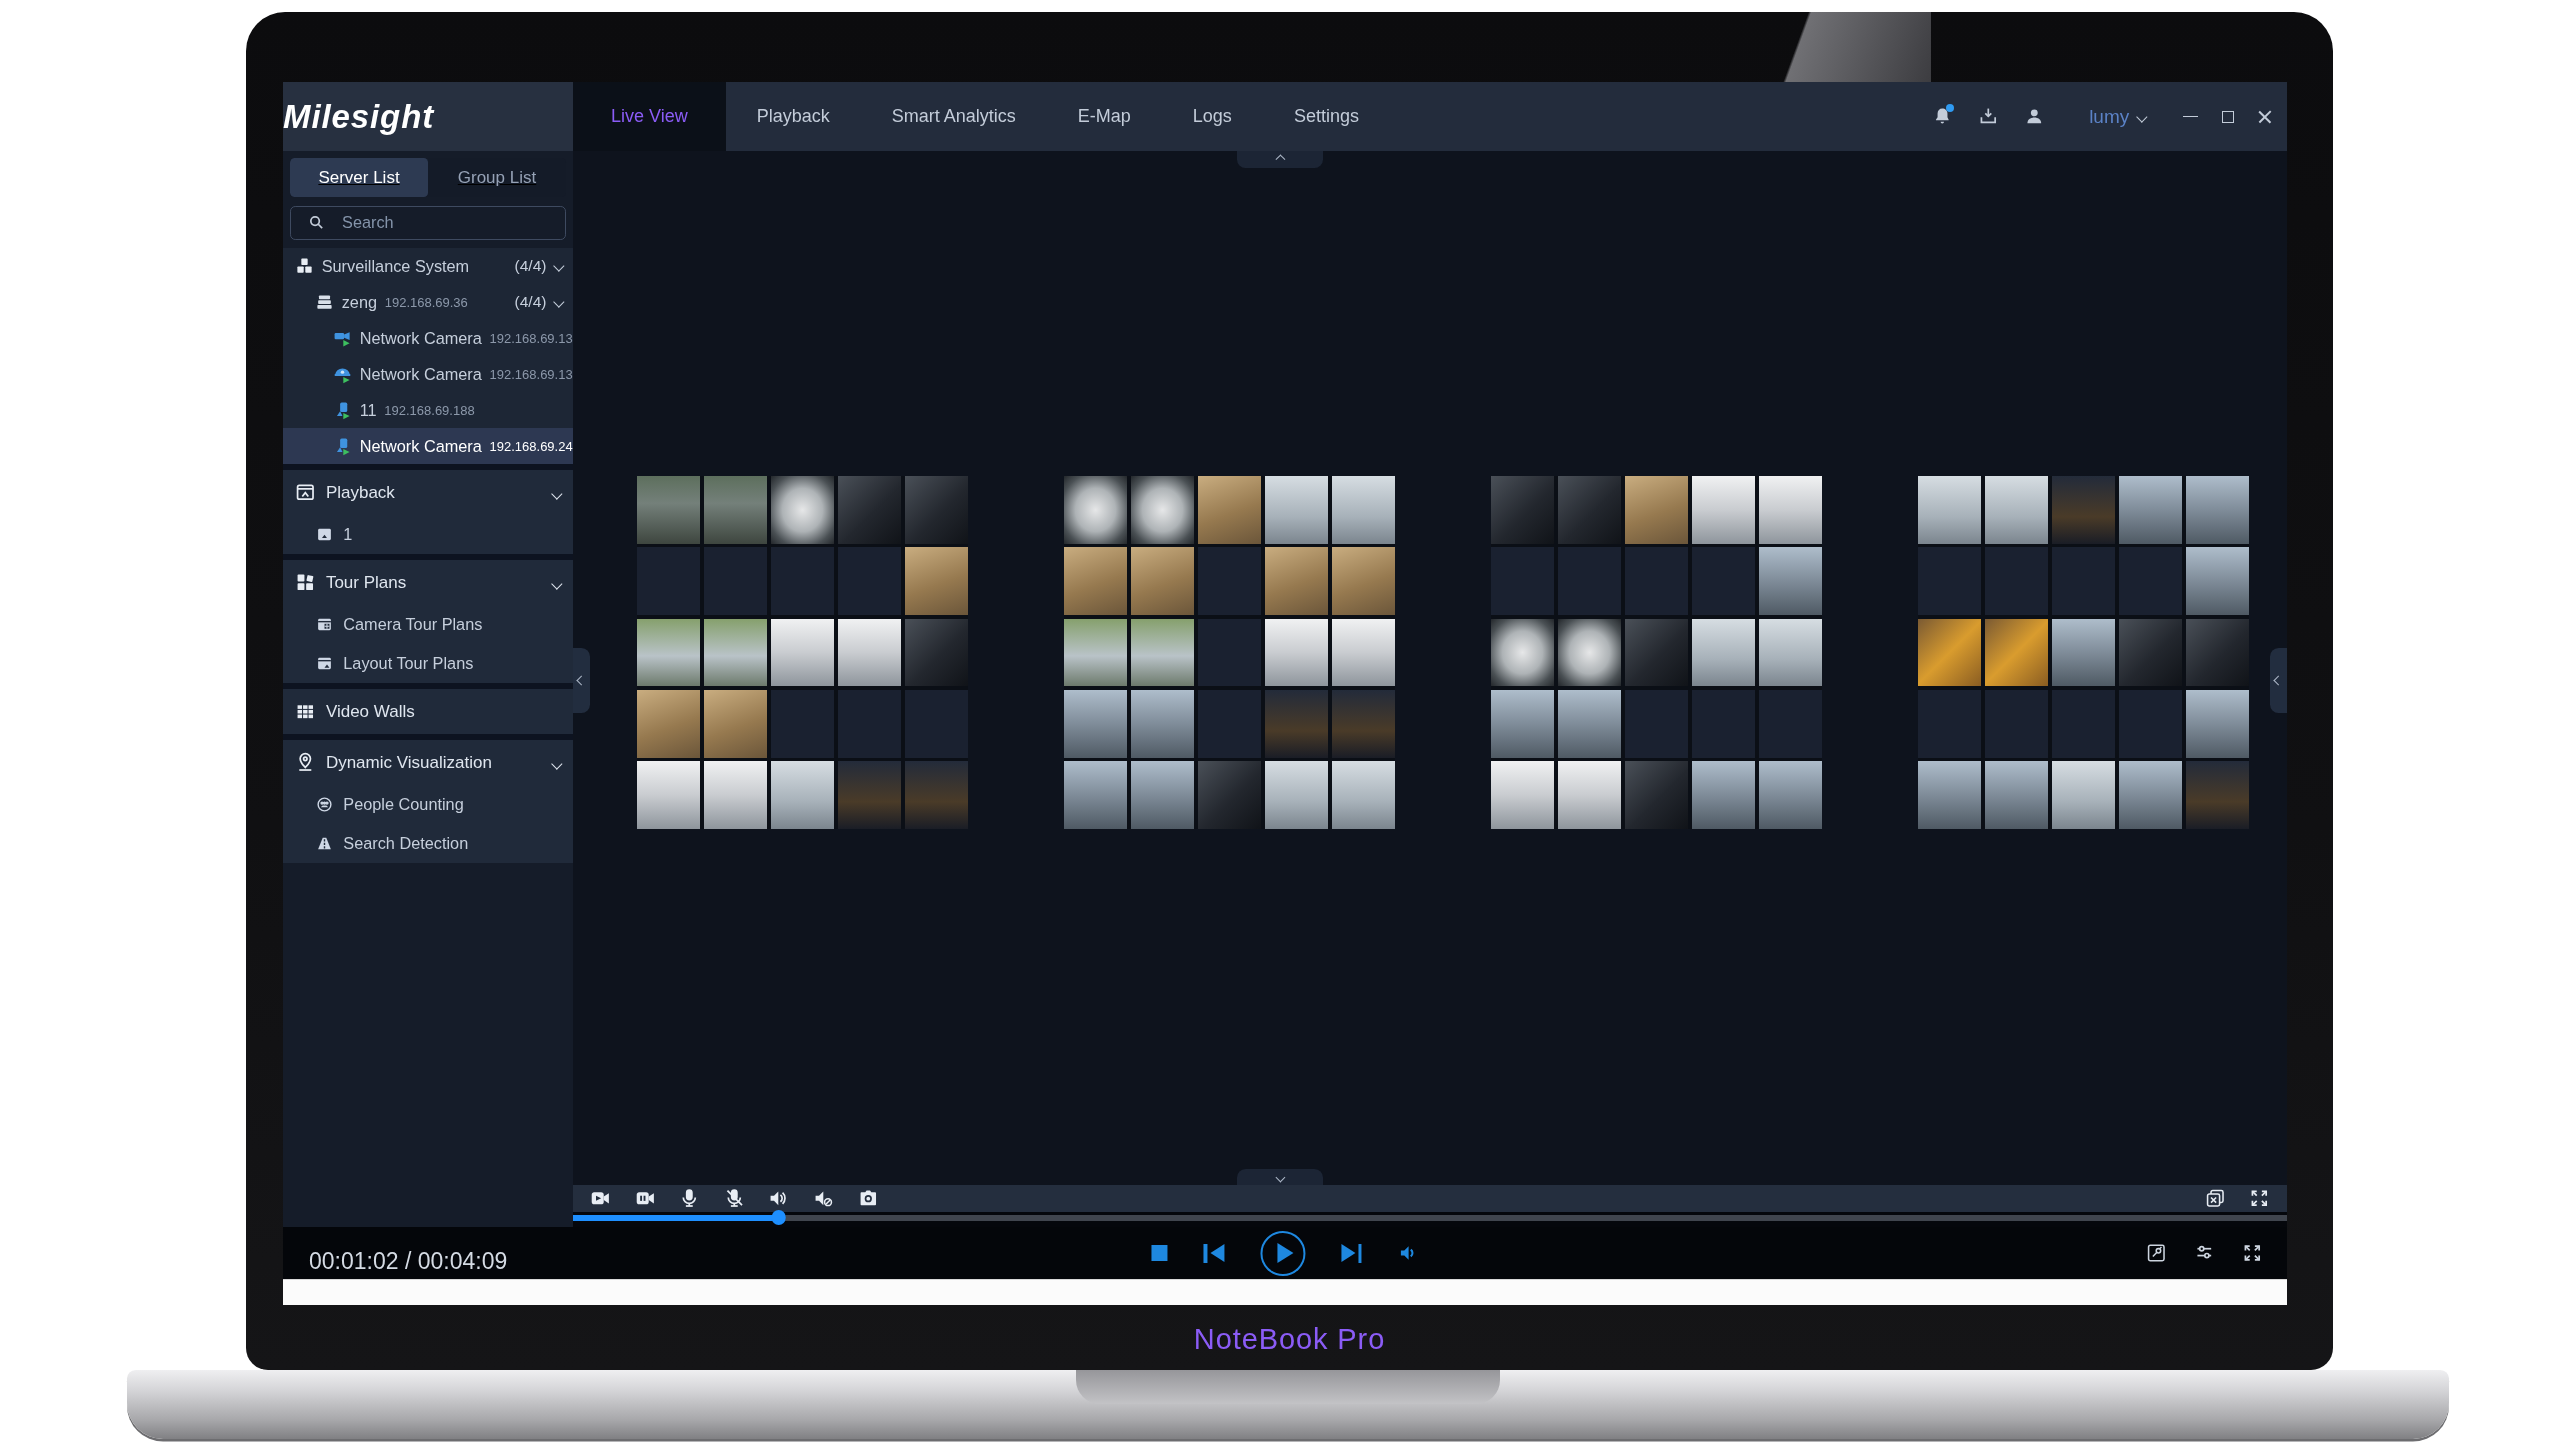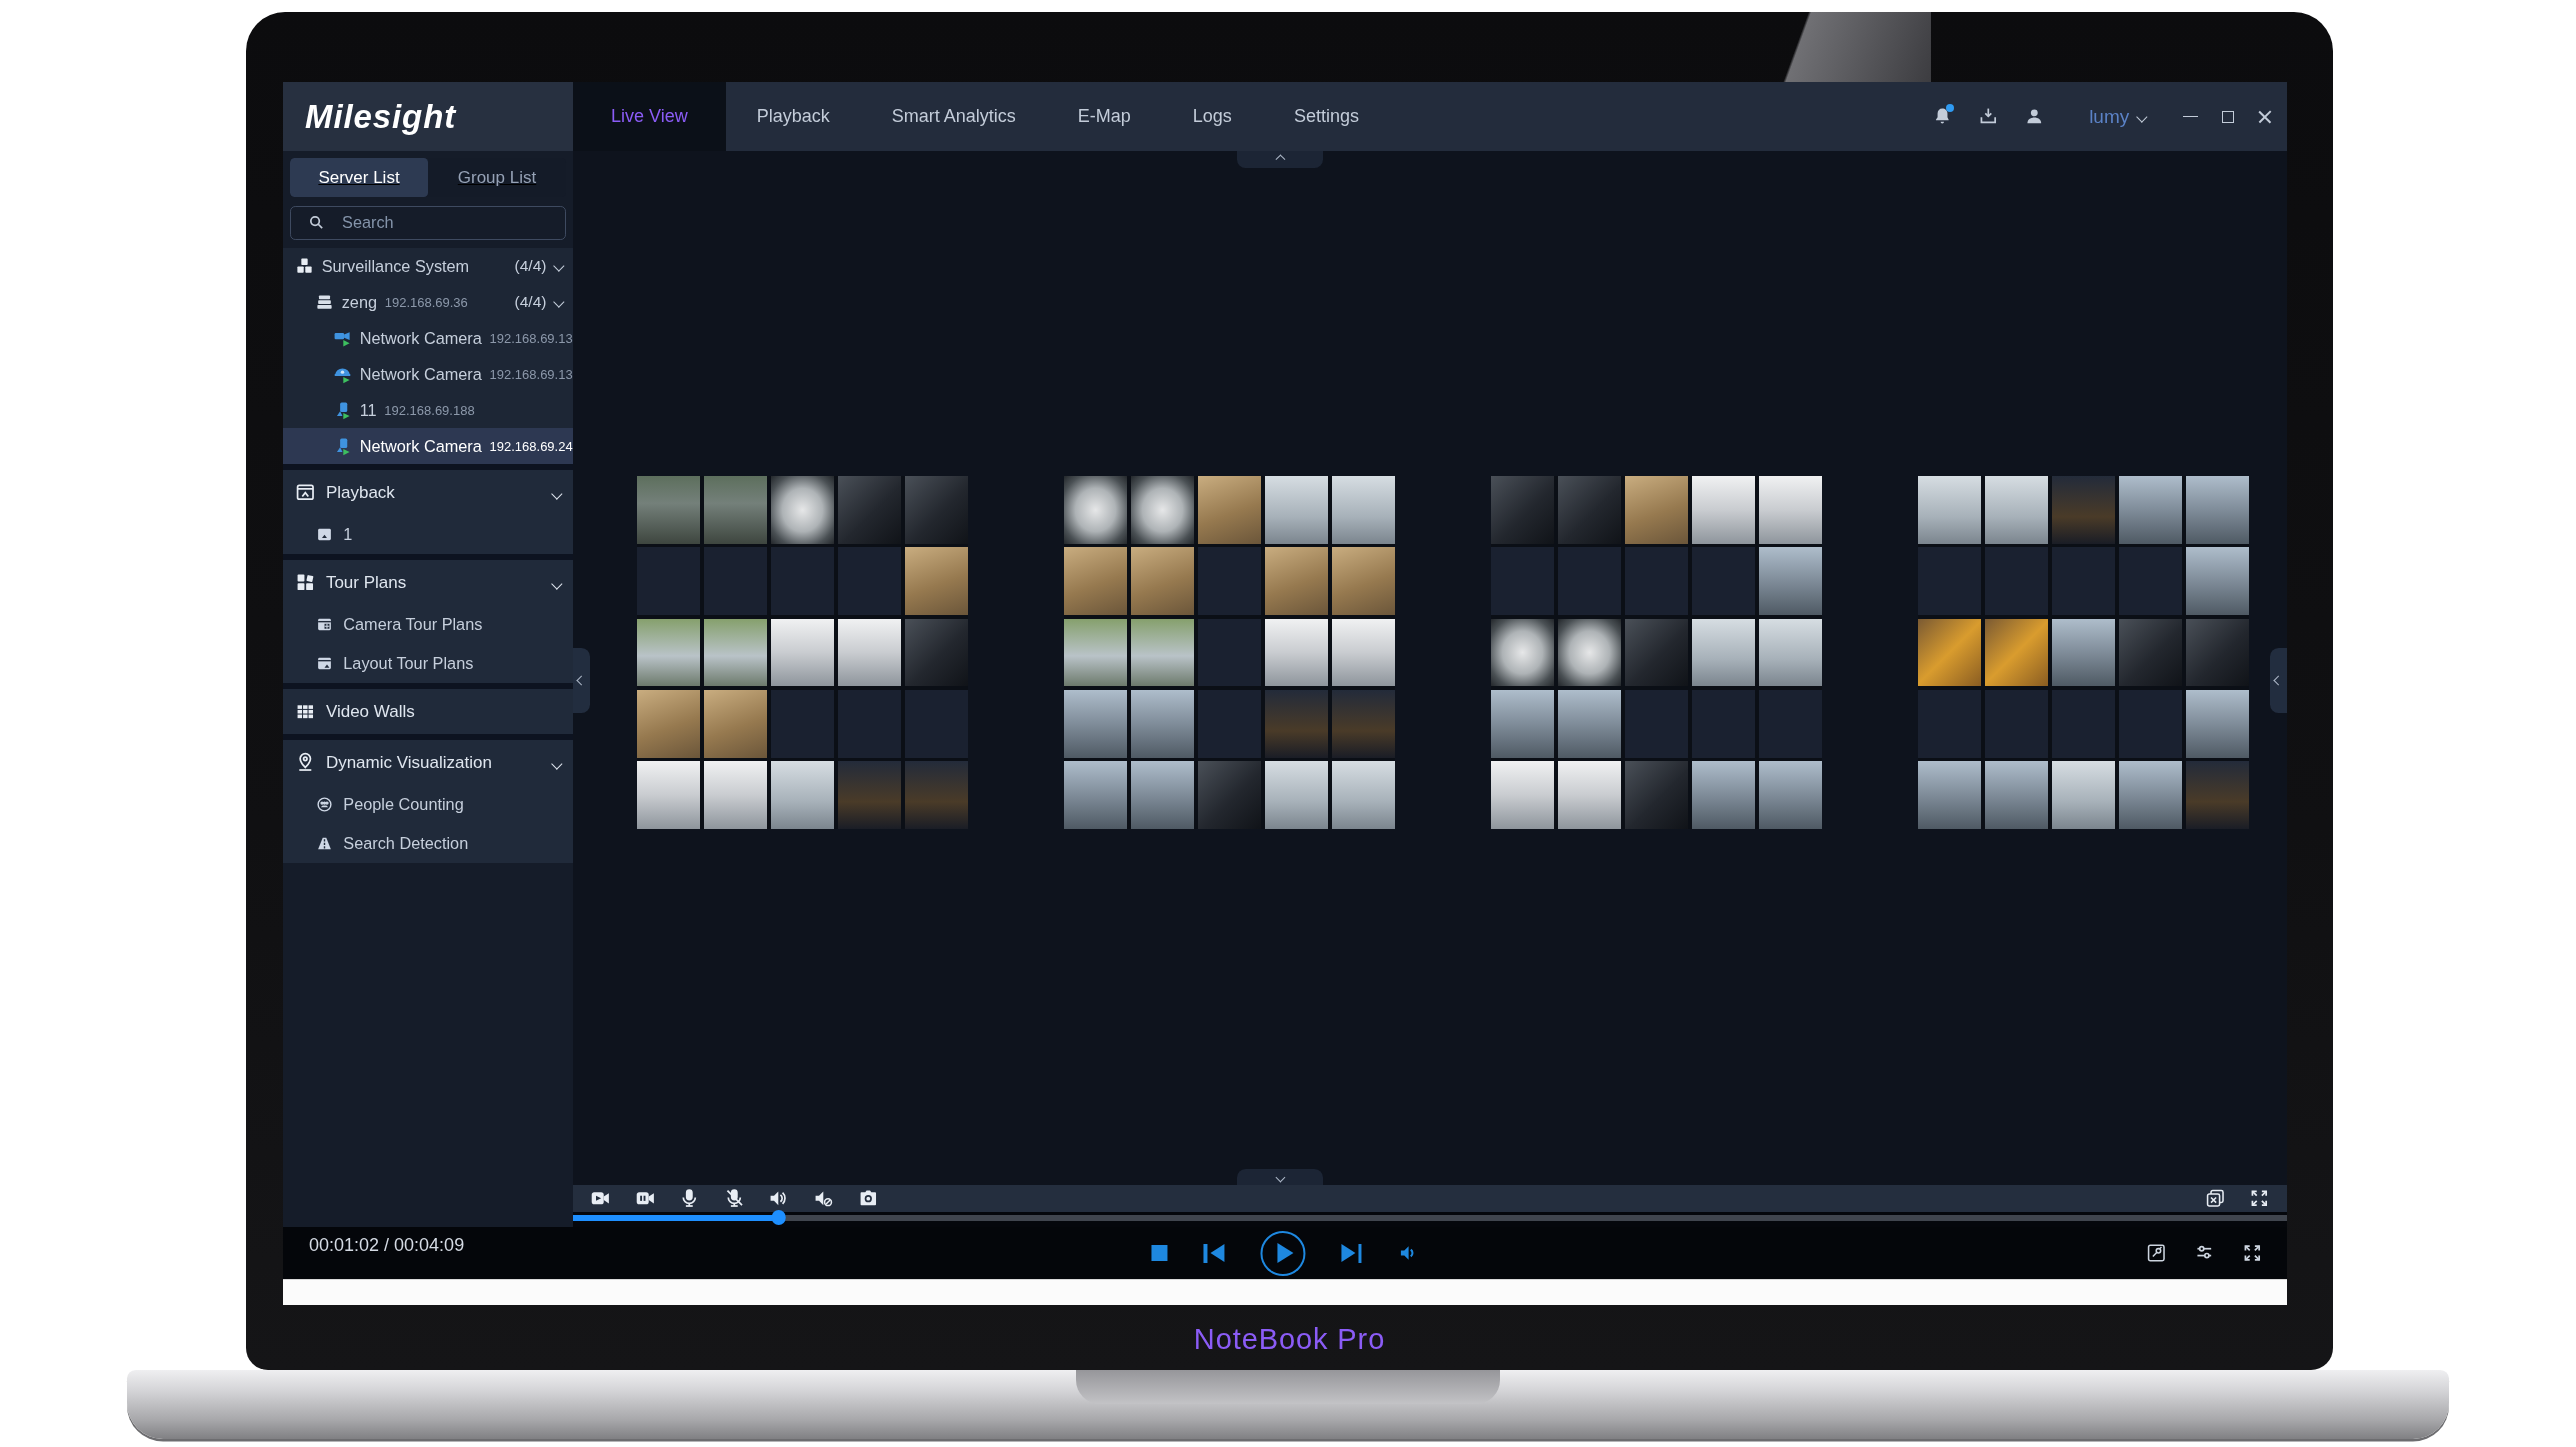--- a/index.html
+++ b/index.html
@@ -19,21 +19,21 @@
   .base-notch { position:absolute; left:1076px; top:1370px; width:424px; height:34px;
          background:linear-gradient(180deg,#96969a 0%,#c3c3c6 100%); border-radius:0 0 24px 24px; }
 
   
   .screen { position:absolute; left:283px; top:82px; width:2004px; height:1223px;
             background:#0e131d; overflow:hidden; }
 
   
   .header { position:absolute; left:0; top:0; width:2004px; height:69px; background:#232c3c; }
   .logo-area { position:absolute; left:0; top:0; width:290px; height:69px; background:#273040;
-               display:flex; align-items:center; padding-left:22px; }
+               display:flex; align-items:center; }
   .brand { color:#ffffff; font-size:33px; font-weight:700; font-style:italic; letter-spacing:0.9px; }
   .nav-tabs { position:absolute; left:290px; top:0; height:69px; display:flex; align-items:stretch; }
   .nav-tab { display:flex; align-items:center; padding:0 31px; color:#c3ccd9; font-size:18px; cursor:pointer; }
   .nav-tab.active { background:#0b1018; color:#8b5cf6; padding:0 38px;justify-content:center; }
   .header-right { position:absolute; right:15.5px; top:0; height:69px; display:flex; align-items:center; gap:24px; color:#c3ccd9; }
   .hr-icon { position:relative; width:22px; height:22px; display:flex; align-items:center; justify-content:center; }
   .bell-dot { position:absolute; right:-0.9px; top:-1.7px; width:8.6px; height:8.6px; border-radius:50%; background:#2f9bf2; }
   .user-group { display:flex; align-items:center; gap:8.6px; }
   .user-name { color:#5b82c6; font-size:19px;margin-left:35px; }
   .win-controls { display:flex; align-items:center; gap:24px; margin-left:13.7px; }
@@ -109,21 +109,21 @@
   .tb-icon { width:20.6px; height:20.6px; display:flex; align-items:center; justify-content:center; cursor:pointer; }
 
   
   .progress-row { position:absolute; left:290px; top:1130px; width:1714px; height:15.5px; background:#05070c; }
   .progress-track { position:absolute; left:0; top:2.6px; width:100%; height:6px; background:#40454e; cursor:pointer; }
   .progress-fill { position:absolute; left:0; top:0; height:6px; background:#1e8fff; }
   .progress-handle { position:absolute; top:-4.3px; width:14.6px; height:14.6px; border-radius:50%; background:#1e8fff; transform:translateX(-50%); cursor:pointer; }
 
   
   .playbar { position:absolute; left:0; top:1145px; width:2004px; height:52px; background:#04060a; }
-  .play-time { position:absolute; left:26px; top:0; height:36px; display:flex; align-items:center; color:#d5dbe4; font-size:18px; }
+  .play-time { position:absolute; left:26px; top:16px; height:36px; display:flex; align-items:center; color:#d5dbe4; font-size:23px; }
   .play-controls { position:absolute; left:50%; top:0; transform:translateX(-50%); height:52px; display:flex; align-items:center; gap:36px; color:#1e88e0; }
   .pc-stop { width:16.3px; height:16.3px; background:#1e88e0; cursor:pointer; }
   .pc-prev,.pc-next { position:relative; width:20.6px; height:19px; cursor:pointer; }
   .tri-left { width:0; height:0; border-top:9.4px solid transparent; border-bottom:9.4px solid transparent; border-right:14.6px solid #1e88e0; position:absolute; right:0; }
   .tri-right { width:0; height:0; border-top:9.4px solid transparent; border-bottom:9.4px solid transparent; border-left:14.6px solid #1e88e0; position:absolute; left:0; }
   .bar-left { position:absolute; left:0; top:0; width:3.4px; height:19px; background:#1e88e0; }
   .bar-right { position:absolute; right:0; top:0; width:3.4px; height:19px; background:#1e88e0; }
   .pc-play { width:45px; height:45px; border:2.6px solid #1e88e0; border-radius:50%; display:flex; align-items:center; justify-content:center; cursor:pointer; }
   .pc-play .tri { width:0; height:0; border-top:10.3px solid transparent; border-bottom:10.3px solid transparent; border-left:16.3px solid #1e88e0; margin-left:4.3px; }
   .play-right { position:absolute; right:24px; top:0; height:52px; display:flex; align-items:center; gap:27.5px; color:#cdd5e0; }

